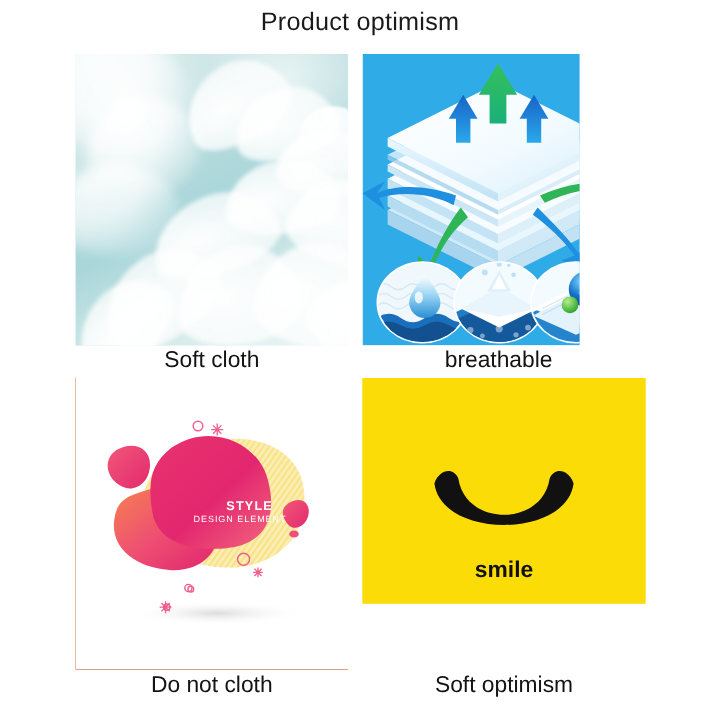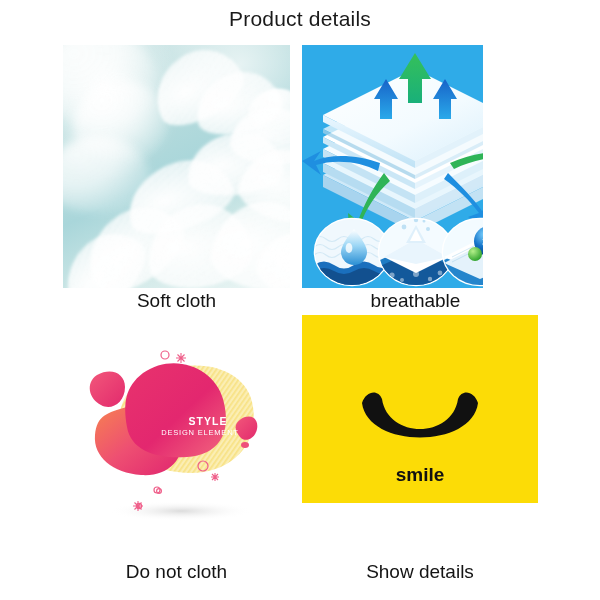--- a/index.html
+++ b/index.html
@@ -91,21 +91,21 @@
   #label-soft-cloth    { left: 63px;  top: 290px; width: 227px; }
   #label-breathable    { left: 302px; top: 290px; width: 227px; }
   #label-do-not-fade   { left: 63px;  top: 561px; width: 227px; }
   #label-show-optimism { left: 302px; top: 561px; width: 236px; }
 </style>
 </head>
 <body>
 
 <div class="page">
 
-  <div class="page-title">Product details</div>
+  <div class="page-title">Product optimism</div>
 
   <div class="cell-media" id="media-soft-cloth">
     <div class="feather soft" style="left:-25px; top:-15px;  width:120px; height:95px;"></div>
     <div class="feather soft" style="left:10px;  top:35px;   width:95px;  height:80px;"></div>
     <div class="feather soft" style="left:-18px; top:90px;   width:105px; height:78px;"></div>
     <div class="plume" style="left:88px;  top:8px;   width:92px;  height:66px;  transform:rotate(-28deg);"></div>
     <div class="plume" style="left:132px; top:28px;  width:86px;  height:60px;  transform:rotate(-12deg);"></div>
     <div class="plume" style="left:168px; top:62px;  width:80px;  height:58px;  transform:rotate(6deg);"></div>
     <div class="plume" style="left:124px; top:88px;  width:96px;  height:62px;  transform:rotate(-6deg);"></div>
     <div class="plume" style="left:178px; top:104px; width:86px;  height:72px;  transform:rotate(18deg);"></div>
@@ -355,15 +355,15 @@
   <div class="cell-label" id="label-do-not-fade">Do not cloth</div>
 
   <div class="cell-media" id="media-show-optimism">
     <svg width="236" height="236" viewBox="0 0 236 236">
       <rect x="0" y="0" width="236" height="236" fill="#fcdc06"></rect>
 
       <path d="M60,88 C64,76 76,74 80,84 C86,124 150,124 156,84 C160,74 172,76 176,88 C170,134 66,134 60,88 Z" fill="#111111"></path>
       <text x="118" y="166" font-family="Liberation Sans, sans-serif" font-size="19" font-weight="bold" fill="#111111" text-anchor="middle">smile</text>
     </svg>
   </div>
-  <div class="cell-label" id="label-show-optimism">Show details</div>
+  <div class="cell-label" id="label-show-optimism">Soft optimism</div>
 
 </div>
 
 </body></html>

